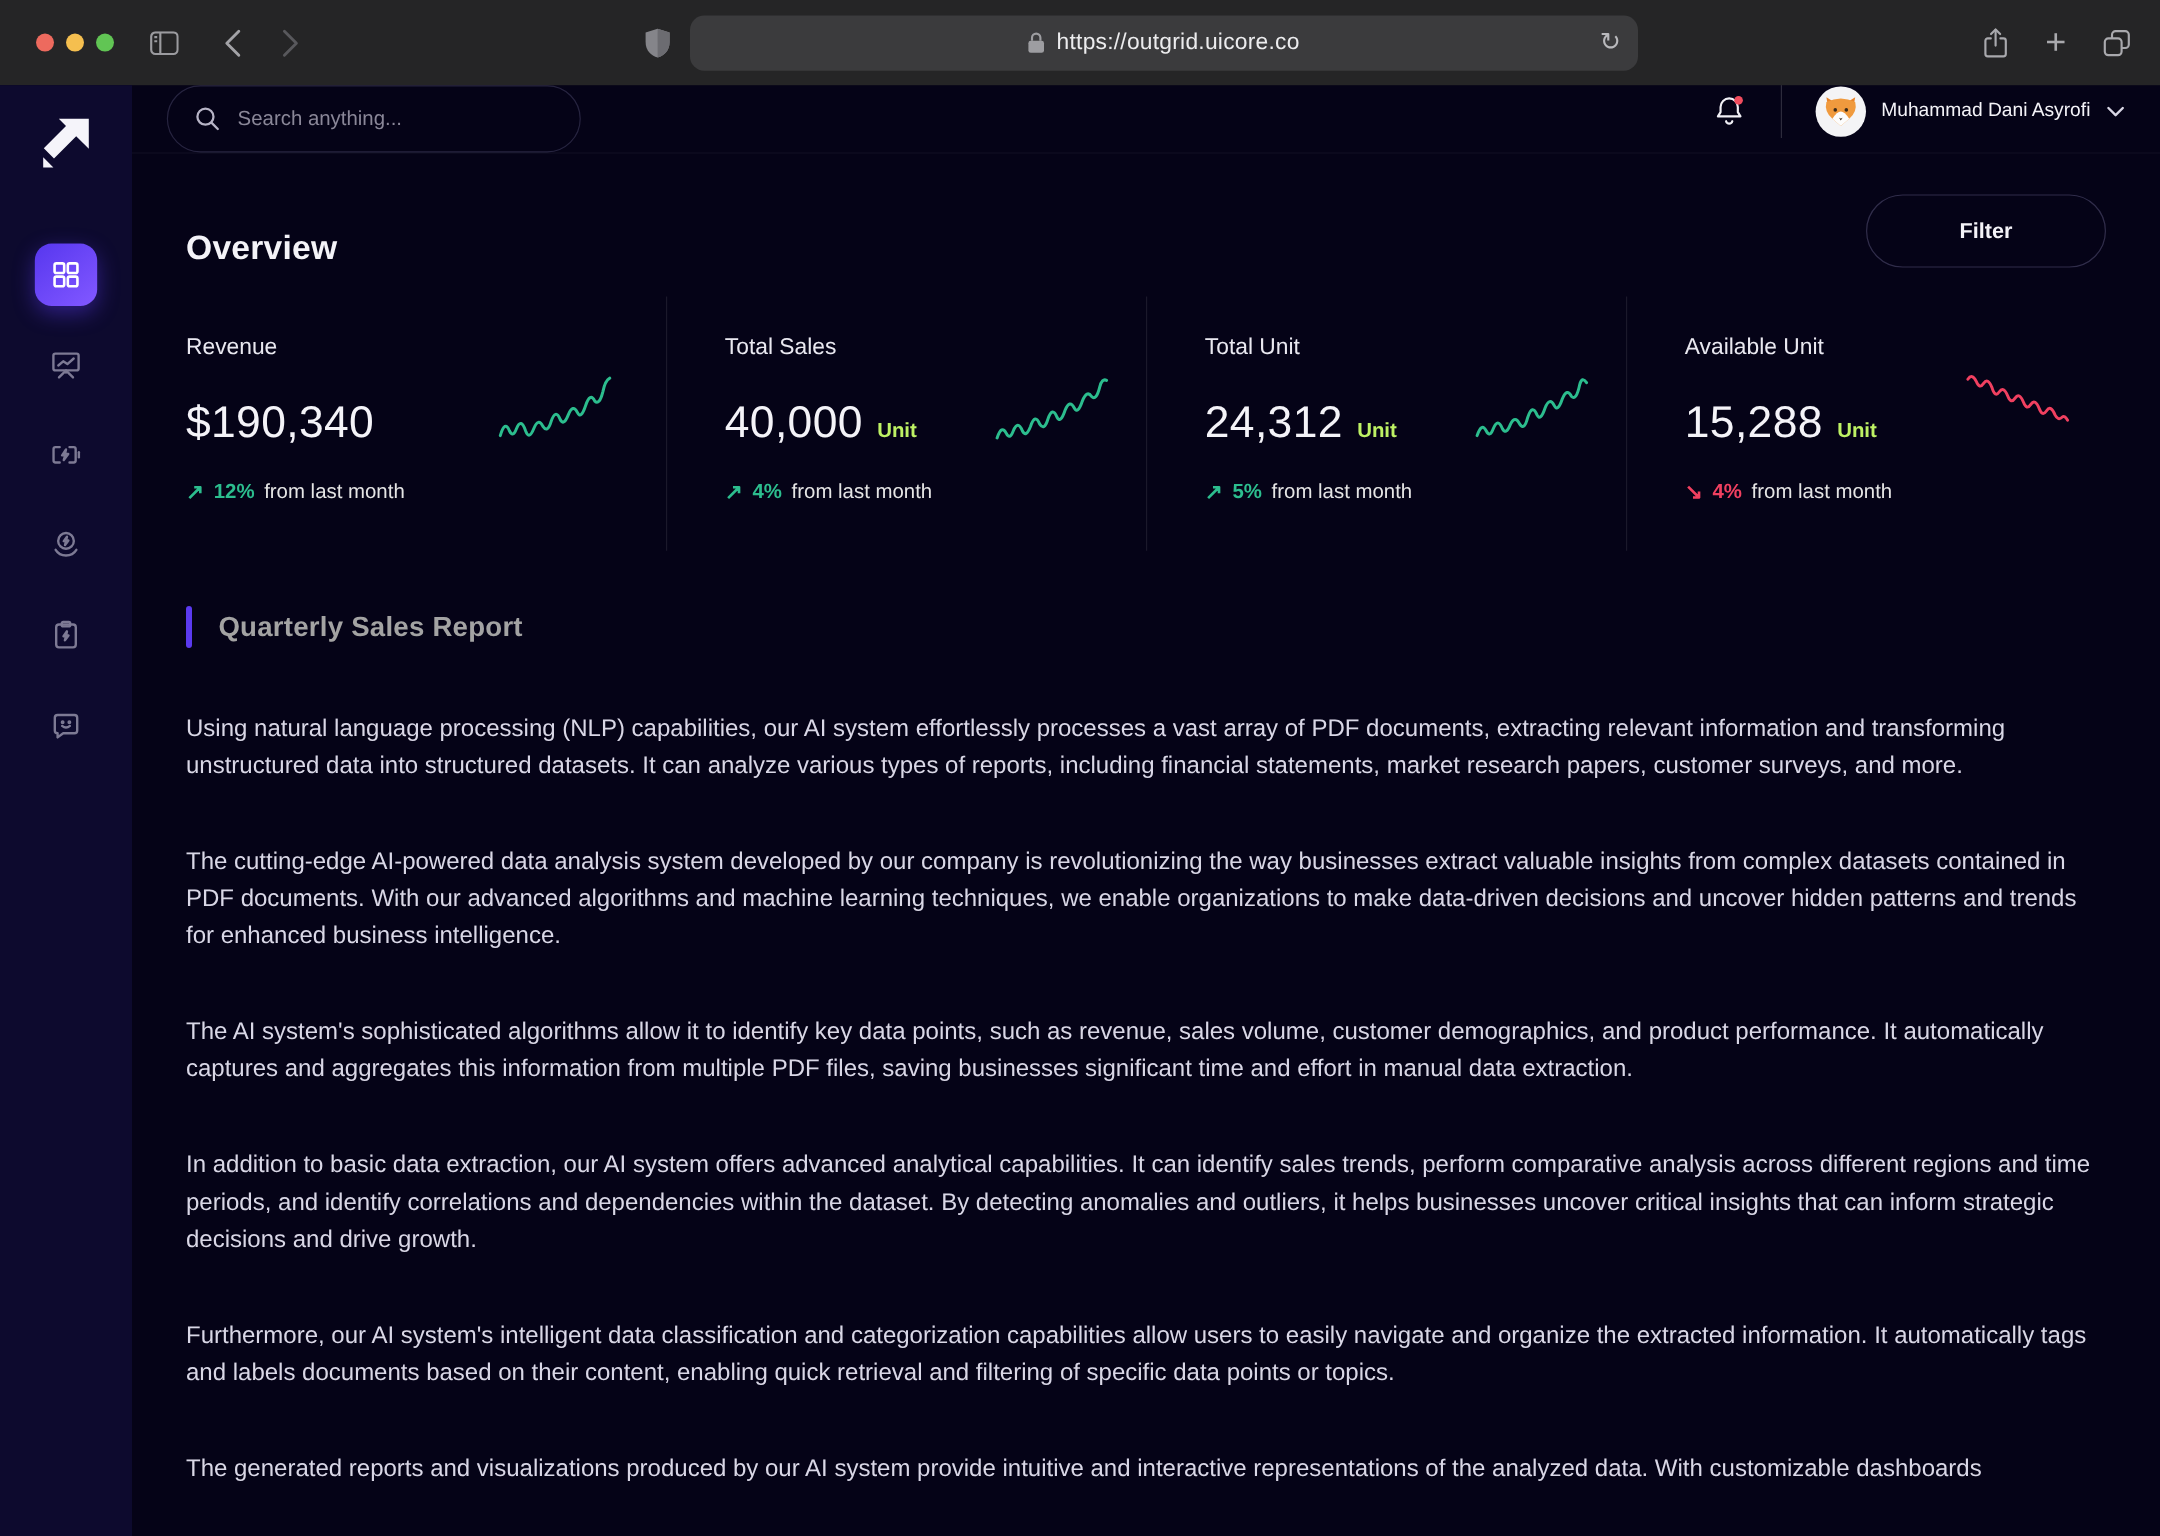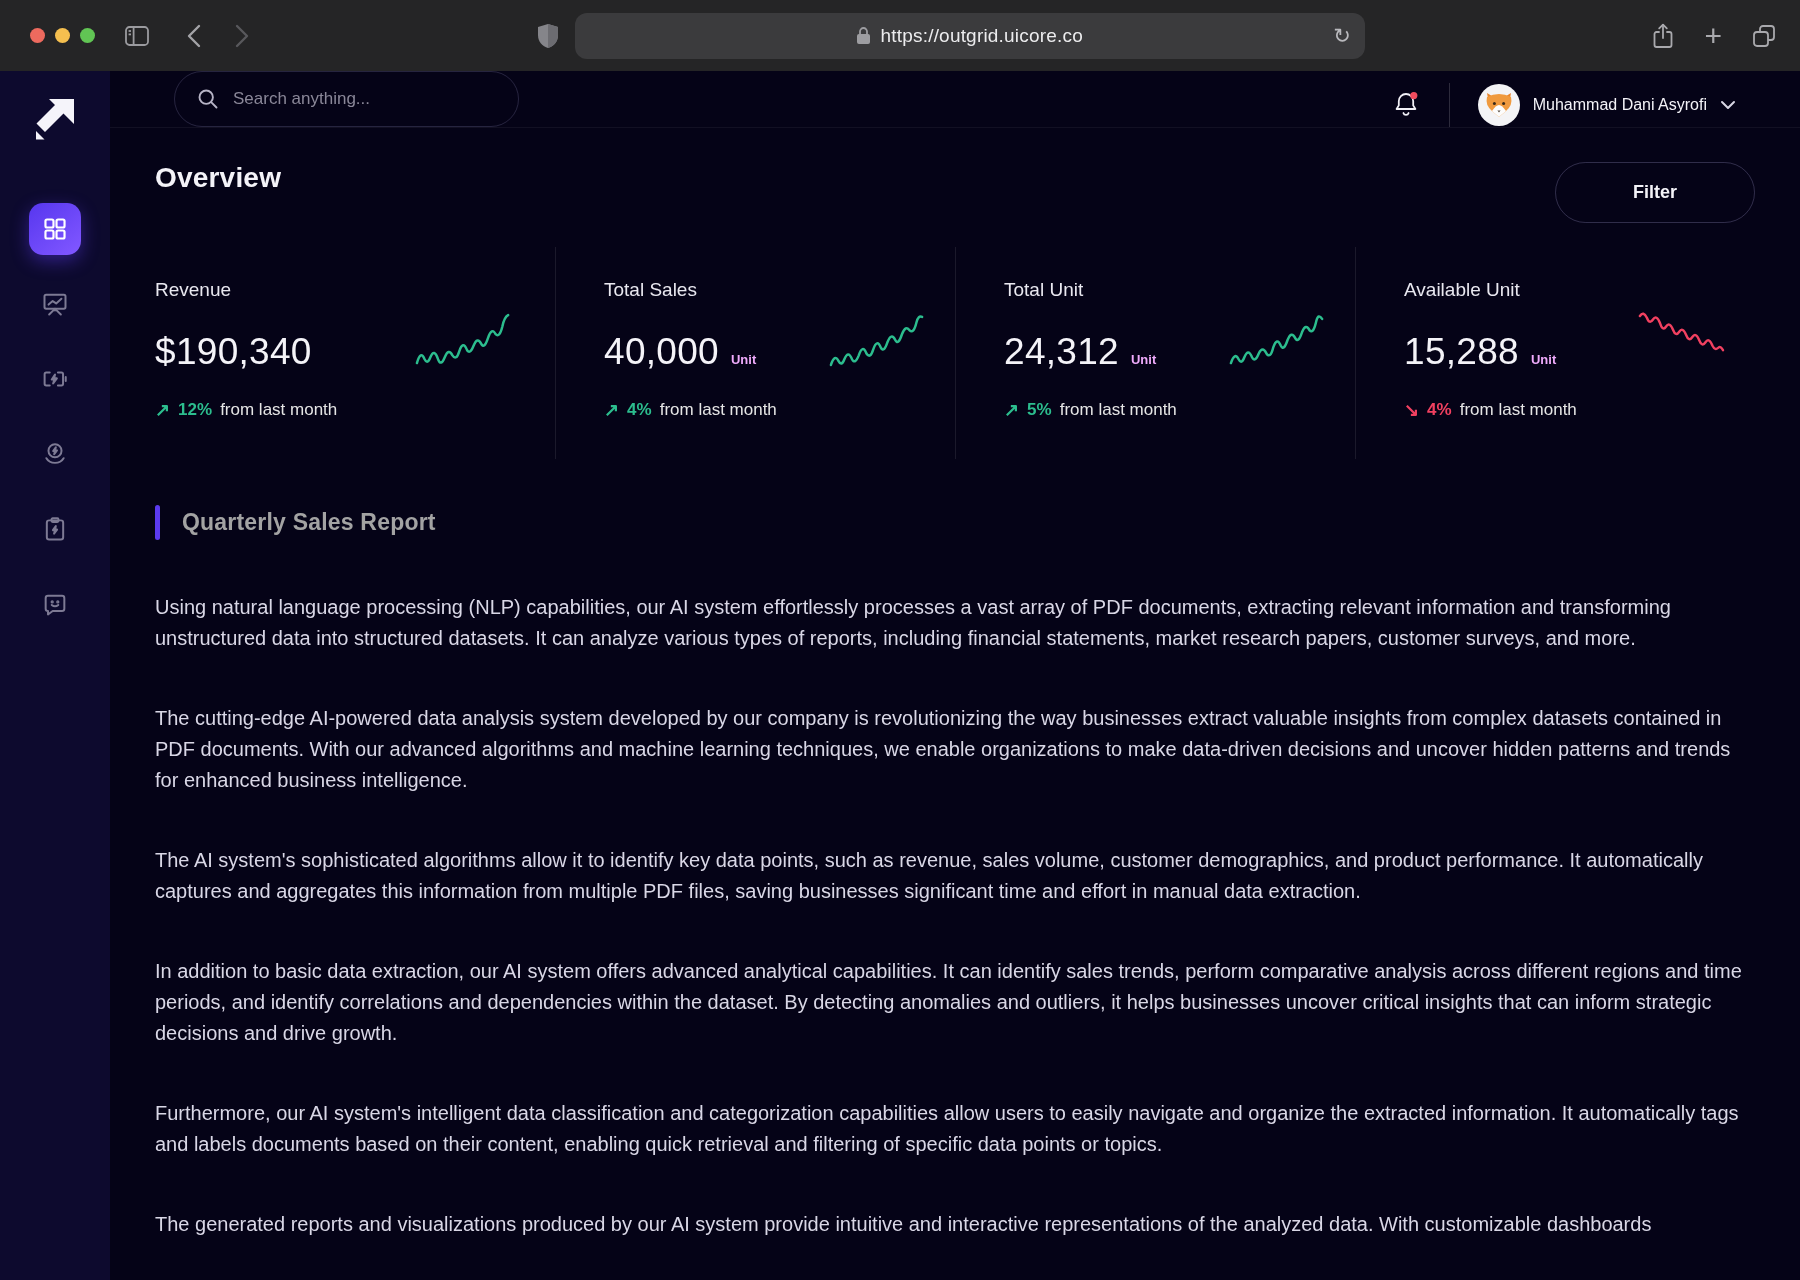--- a/index.html
+++ b/index.html
@@ -38,48 +38,48 @@
   .app{display:flex;height:1209px}
   .sidebar{width:110px;background:var(--sidebar-bg);flex:none;display:flex;flex-direction:column;align-items:center}
   .logo{margin-top:24px}
   .nav{display:flex;flex-direction:column;align-items:center;margin-top:62px}
   .nav-item{width:52px;height:52px;border-radius:14px;display:flex;align-items:center;justify-content:center;
     cursor:pointer;background:none;border:0;margin-bottom:23px}
   .nav-item.active{background:linear-gradient(140deg,var(--accent) 10%,var(--accent-2) 90%);
     box-shadow:0 6px 18px rgba(91,58,240,.45)}
 
   .main{flex:1;display:flex;flex-direction:column}
-  .topbar{height:106px;display:flex;align-items:flex-end;padding:0 64px;
+  .topbar{height:106px;display:flex;align-items:flex-start;padding:0 29px;
     border-bottom:1px solid rgba(255,255,255,.055)}
   .search{width:345px;height:56px;border:1px solid var(--border-subtle);border-radius:28px;
     display:flex;align-items:center;padding:0 22px;background:transparent}
   .search input{flex:1;margin-left:14px;background:transparent;border:0;outline:none;
     color:var(--text-bright);font-size:17px;font-family:"Liberation Sans",sans-serif}
   .search input::placeholder{color:var(--text-dim)}
   .topbar-right{margin-left:auto;display:flex;align-items:center}
   .bell{position:relative;background:none;border:0;cursor:pointer;margin-right:28px}
   .vsep{width:1px;height:44px;background:rgba(255,255,255,.16);margin-right:28px}
   .user{display:flex;align-items:center;gap:13px;background:none;border:0;cursor:pointer}
   .avatar{width:42px;height:42px;border-radius:50%;background:#f4f4f6;display:flex;align-items:center;justify-content:center;overflow:hidden}
   .user-name{color:var(--text-bright);font-size:16px}
 
   
   .overview{padding:0 45px}
-  .overview-head{display:flex;align-items:flex-start;margin-top:34px}
+  .overview-head{display:flex;align-items:flex-end;margin-top:34px}
   .page-title{font-size:28px;font-weight:700;letter-spacing:.2px}
   .filter-btn{margin-left:auto;width:200px;height:61px;border-radius:31px;background:transparent;
     border:1px solid rgba(160,155,210,.28);color:var(--text-bright);font-size:18px;font-weight:600;
     font-family:"Liberation Sans",sans-serif;cursor:pointer}
   .stats{display:grid;grid-template-columns:1fr 1fr 1fr 1fr;margin-top:24px}
   .stat{position:relative;padding:32px 0 36px 0;min-height:212px}
   .stat + .stat{border-left:1px solid rgba(255,255,255,.09);padding-left:48px}
   .stat-label{font-size:19px;color:#e9e8f0}
   .stat-value-row{display:flex;align-items:baseline;gap:12px;margin-top:30px}
   .stat-value{font-size:37px;font-weight:400;letter-spacing:.3px}
-  .stat-unit{font-size:13px;font-weight:600;color:#f0abfc}
+  .stat-unit{font-size:17px;font-weight:600;color:#bef264}
   .stat-change{display:flex;align-items:center;gap:8px;margin-top:26px;font-size:17px}
   .chg-arrow{font-size:18px;font-weight:700;color:var(--positive)}
   .chg-pct{color:var(--positive);font-weight:600}
   .stat-change.down .chg-arrow,.stat-change.down .chg-pct{color:var(--negative)}
   .chg-note{color:#e5e5e5}
   .spark{position:absolute;right:30px;top:62px}
   .stat:first-child .spark{right:44px}
 
   
   .report{padding:0 45px;margin-top:46px}

